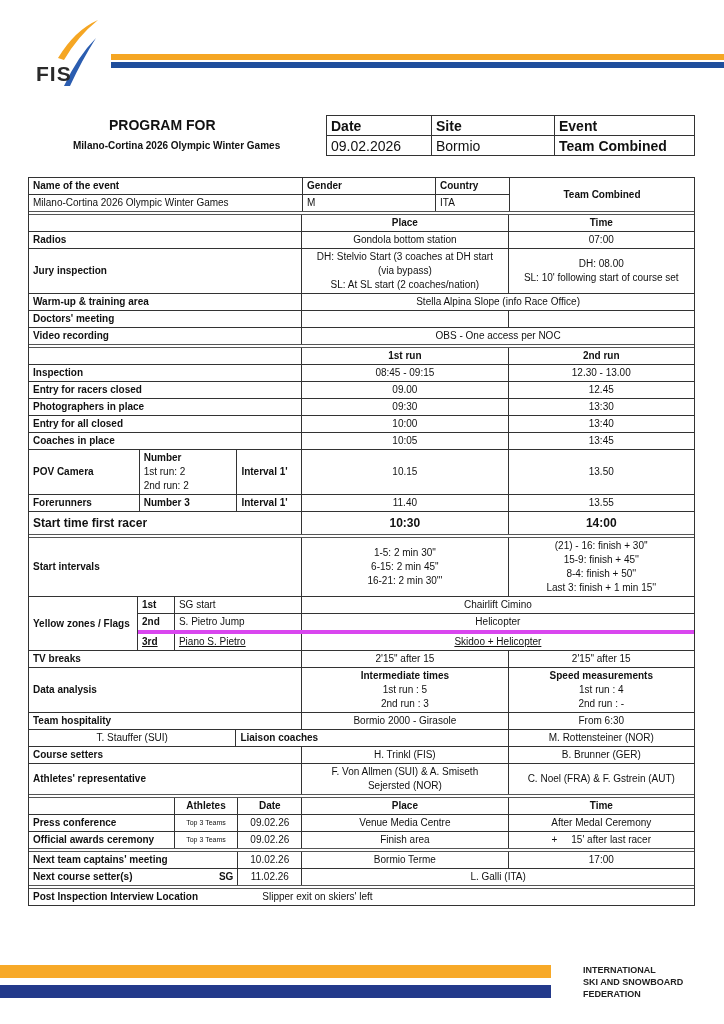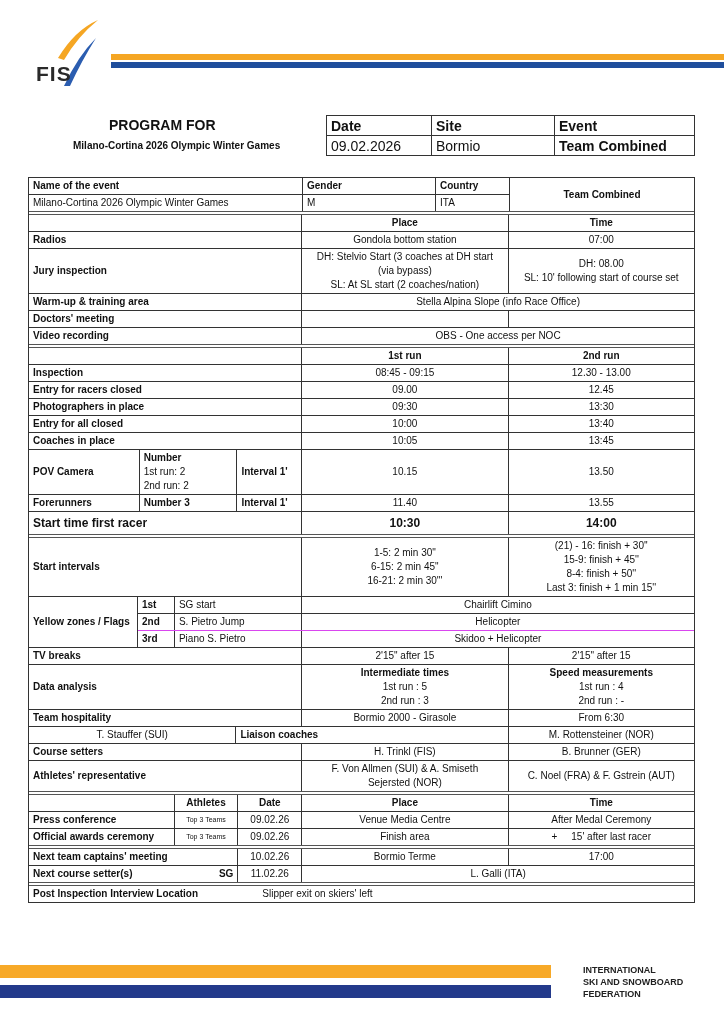--- a/index.html
+++ b/index.html
@@ -200,21 +200,21 @@
       <div style="display:flex;">
         <div class="cell b" style="width:36px">1st</div>
         <div class="cell" style="width:127px">SG start</div>
         <div class="cell c" style="width:394px">Chairlift Cimino</div>
       </div>
       <div style="display:flex;border-top:1px solid #333;">
         <div class="cell b" style="width:36px">2nd</div>
         <div class="cell" style="width:127px">S. Pietro Jump</div>
         <div class="cell c" style="width:394px">Helicopter</div>
       </div>
-      <div style="display:flex;border-top:1px solid #d946ef;">
+      <div style="display:flex;border-top:4px solid #d946ef;text-decoration:underline;">
         <div class="cell b" style="width:36px">3rd</div>
         <div class="cell" style="width:127px">Piano S. Pietro</div>
         <div class="cell c" style="width:394px">Skidoo + Helicopter</div>
       </div>
     </div>
   </div>
 
   <div class="row">
     <div class="cell w1 b">TV breaks</div>
     <div class="cell w2 c">2'15" after 15</div>

